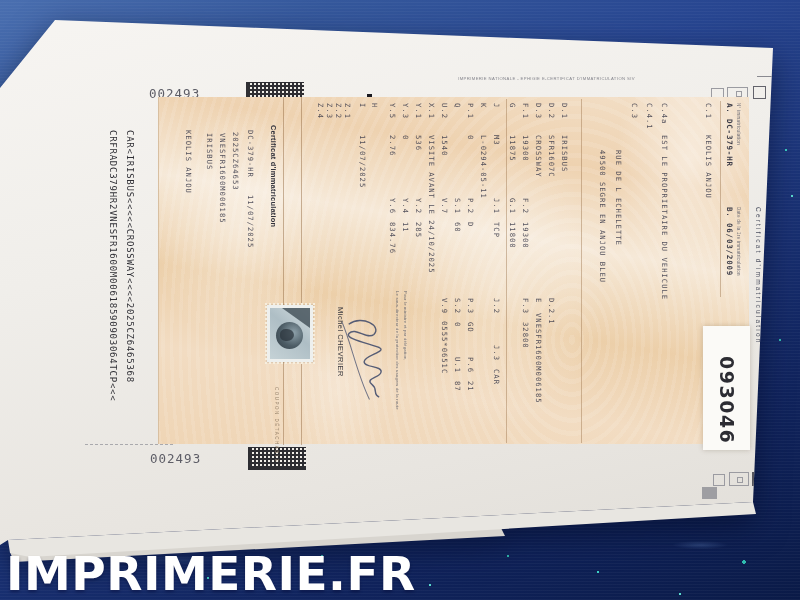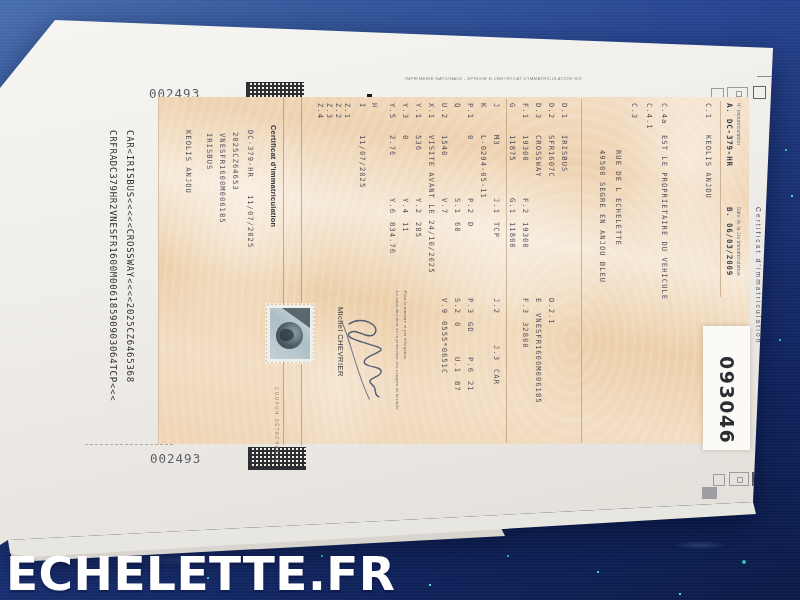--- a/index.html
+++ b/index.html
@@ -23,21 +23,21 @@
     radial-gradient(ellipse 40px 6px at 700px 545px,rgba(120,160,220,.25),transparent 70%),
     radial-gradient(ellipse 60px 8px at 180px 560px,rgba(120,160,220,.18),transparent 70%),
     repeating-linear-gradient(0deg,rgba(255,255,255,.035) 0 1px,transparent 1px 3px);}
   .shadow-wrap{position:absolute;inset:0;filter:drop-shadow(0 10px 16px rgba(0,5,30,.5));}
   .sheet-under2{position:absolute;inset:0;background:#d8d5cf;
     clip-path:polygon(10px 552px,500px 526px,505px 536px,14px 562px);}
   .sheet-under{position:absolute;inset:0;background:#e8e6e1;
     clip-path:polygon(8px 540px,753px 502px,756px 514px,30px 557px,10px 553px);}
   .sheet{position:absolute;inset:0;
     background:linear-gradient(168deg,#f7f5f2 0%,#f0eeea 38%,#e8e5e0 72%,#dfdcd6 100%);
-    clip-path:polygon(55px 20px,773px 48px,753px 502px,8px 540px,0px 545px,0px 88px);}
+    clip-path:polygon(55px 20px,773px 48px,753px 502px,8px 540px,0px 545px,0px 88px);text-align:right;}
   .serial{position:absolute;font-family:"DejaVu Sans Mono",monospace;font-size:12.5px;
     color:#5d5d66;letter-spacing:1px;}
   .serial.top{left:149px;top:86px;}
   .serial.bottom{left:150px;top:451px;}
   .barcode{position:absolute;width:56px;height:21px;opacity:.88;
     border-left:2px solid #14141a;border-bottom:2px solid #14141a;
     background:repeating-linear-gradient(90deg,#14141a 0 2px,transparent 2px 4px),
                repeating-linear-gradient(0deg,#14141a 0 2px,#f1efe9 2px 4px);}
   .barcode.top{left:246px;top:82px;}
   .barcode.bottom{left:248px;top:447px;}
@@ -331,14 +331,14 @@
             <div class="sticker-num">093046</div>
           </div>
 
           <div class="mrz mrz1">CAR&lt;IRISBUS&lt;&lt;&lt;&lt;&lt;CROSSWAY&lt;&lt;&lt;&lt;2025CZ6465368</div>
           <div class="mrz mrz2">CRFRADC379HR2VNESFR1600M00618590903064TCP&lt;&lt;&lt;</div>
         </div>
       </div>
     </div>
   </div>
 
-  <div class="watermark">ECHELETTE.FR</div>
+  <div class="watermark">IMPRIMERIE.FR</div>
 </div>
 
 </body></html>

